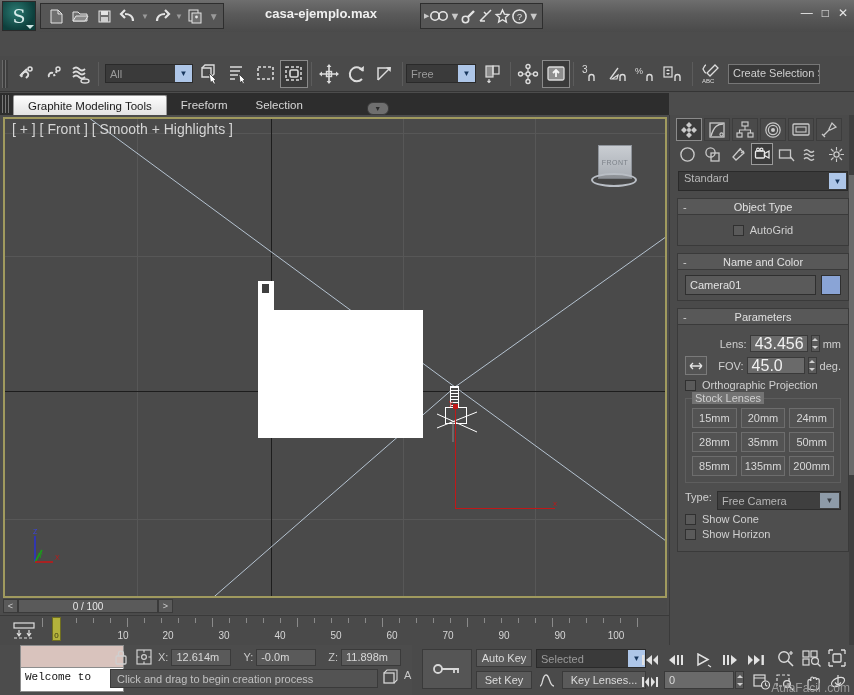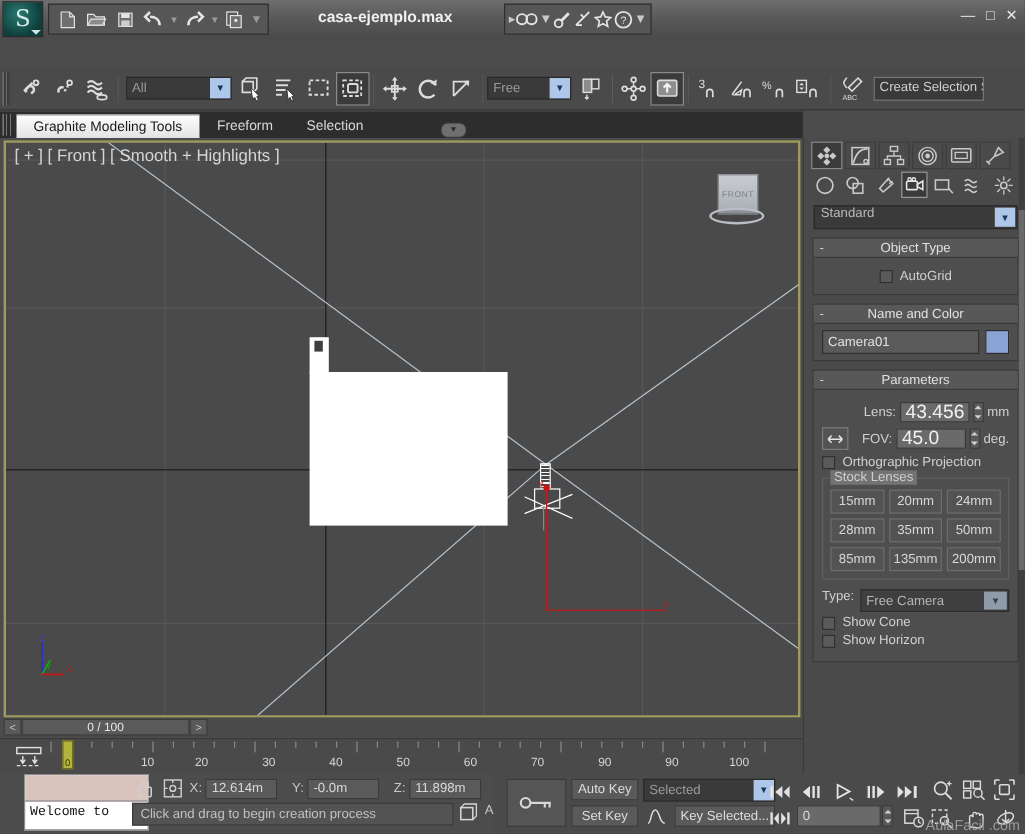--- a/index.html
+++ b/index.html
@@ -692,21 +692,21 @@
     <div class="combo" style="position:absolute;left:124px;top:4px;width:110px;height:19px">
       <span>Selected</span>
       <span class="arrow">▼</span>
     </div>
 
     <div style="position:absolute;left:124px;top:26px;width:22px;height:18px;display:flex;align-items:center;justify-content:center">
       <svg width="18" height="16" viewBox="0 0 18 16">
           <path d="M2 14c3 0 2-11 6-11s3 11 8 11" fill="none" stroke="#d8d8d8" stroke-width="1.3"></path>
         </svg>
     </div>
-    <div class="akbtn" style="position:absolute;left:150px;top:26px;width:84px;height:18px">Key Selected...</div>
+    <div class="akbtn" style="position:absolute;left:150px;top:26px;width:84px;height:18px">Key Lenses...</div>
 
     <div class="navbtn" style="position:absolute;left:226px;top:4px">
       <svg width="20" height="14" viewBox="0 0 20 14">
           <rect x="2" y="2" width="2.4" height="10" fill="#e2e2e2"></rect>
           <path d="M12 2v10L6 7z" fill="#e2e2e2"></path>
           <path d="M18 2v10l-5-5z" fill="#e2e2e2"></path>
         </svg>
     </div>
     <div class="navbtn" style="position:absolute;left:252px;top:4px">
       <svg width="20" height="14" viewBox="0 0 20 14">

